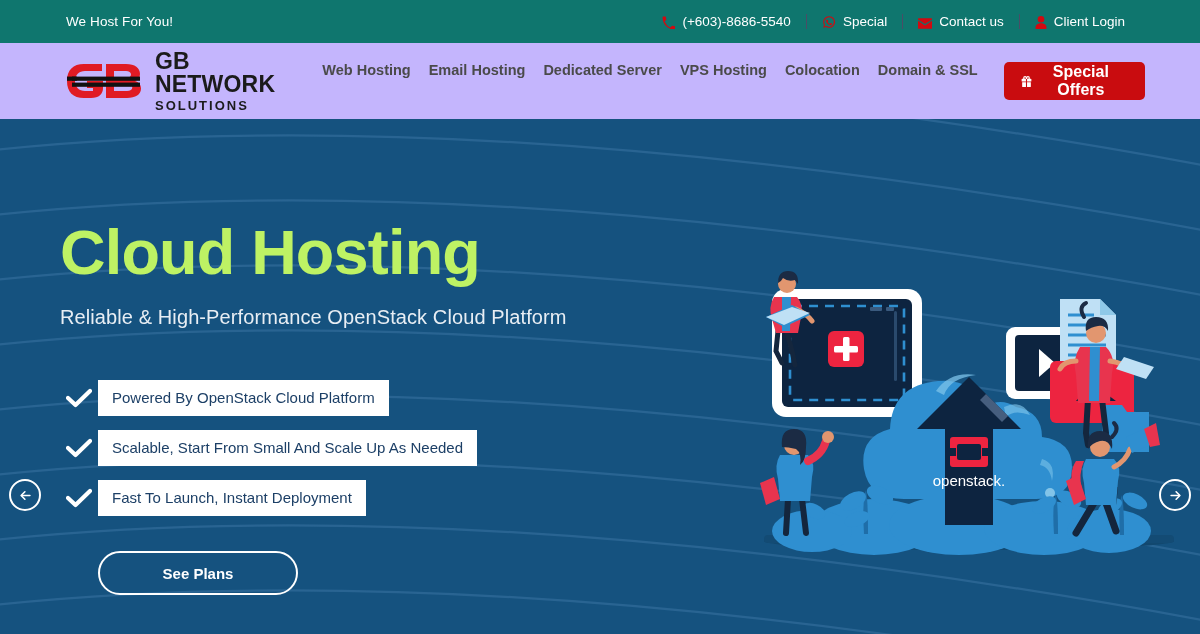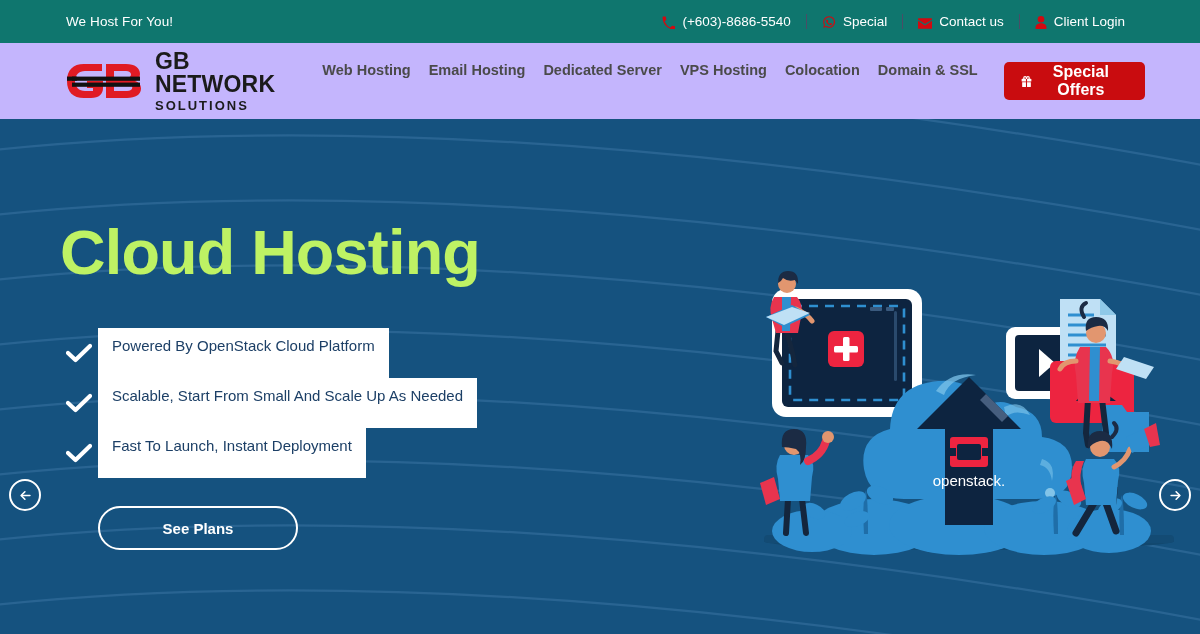--- a/index.html
+++ b/index.html
@@ -133,20 +133,21 @@
     color: #e8eef4;
     font-size: 20px;
     font-weight: 400;
     margin-top: 22px;
     letter-spacing: .1px;
   }
 
   .features { margin-top: 44px; }
   .feat-row {
     display: flex;
+    align-items: center;
     height: 50px;
   }
   .feat-check {
     width: 38px;
     flex: none;
     display: flex;
     align-items: center;
     justify-content: center;
     color: #ffffff;
   }
@@ -462,20 +463,21 @@
         <path d="M372 188 l18 -8 6 16 -18 8z" fill="#2f8fd0"></path>
         <path d="M390 180 l12 -6 4 22 -10 2z" fill="#e8344e"></path>
         <path d="M324 226 l-12 6 8 24 12 -6z" fill="#e8344e"></path>
       </g>
 
     </svg>
   </div>
 
   <div class="hero-inner">
     <h1 class="hero-title">Cloud Hosting</h1>
+    <p class="hero-sub">Reliable &amp; High-Performance OpenStack Cloud Platform</p>
 
     <div class="features">
 
       <div class="feat-row">
         <span class="feat-check">
           <svg width="26" height="20" viewBox="0 0 26 20" fill="none" stroke="currentColor" stroke-width="4.2" stroke-linecap="round" stroke-linejoin="round">
               <path d="M2 10 L9.5 17 L24 3"></path>
             </svg>
         </span>
         <span class="feat-pill">Powered By OpenStack Cloud Platform</span>

